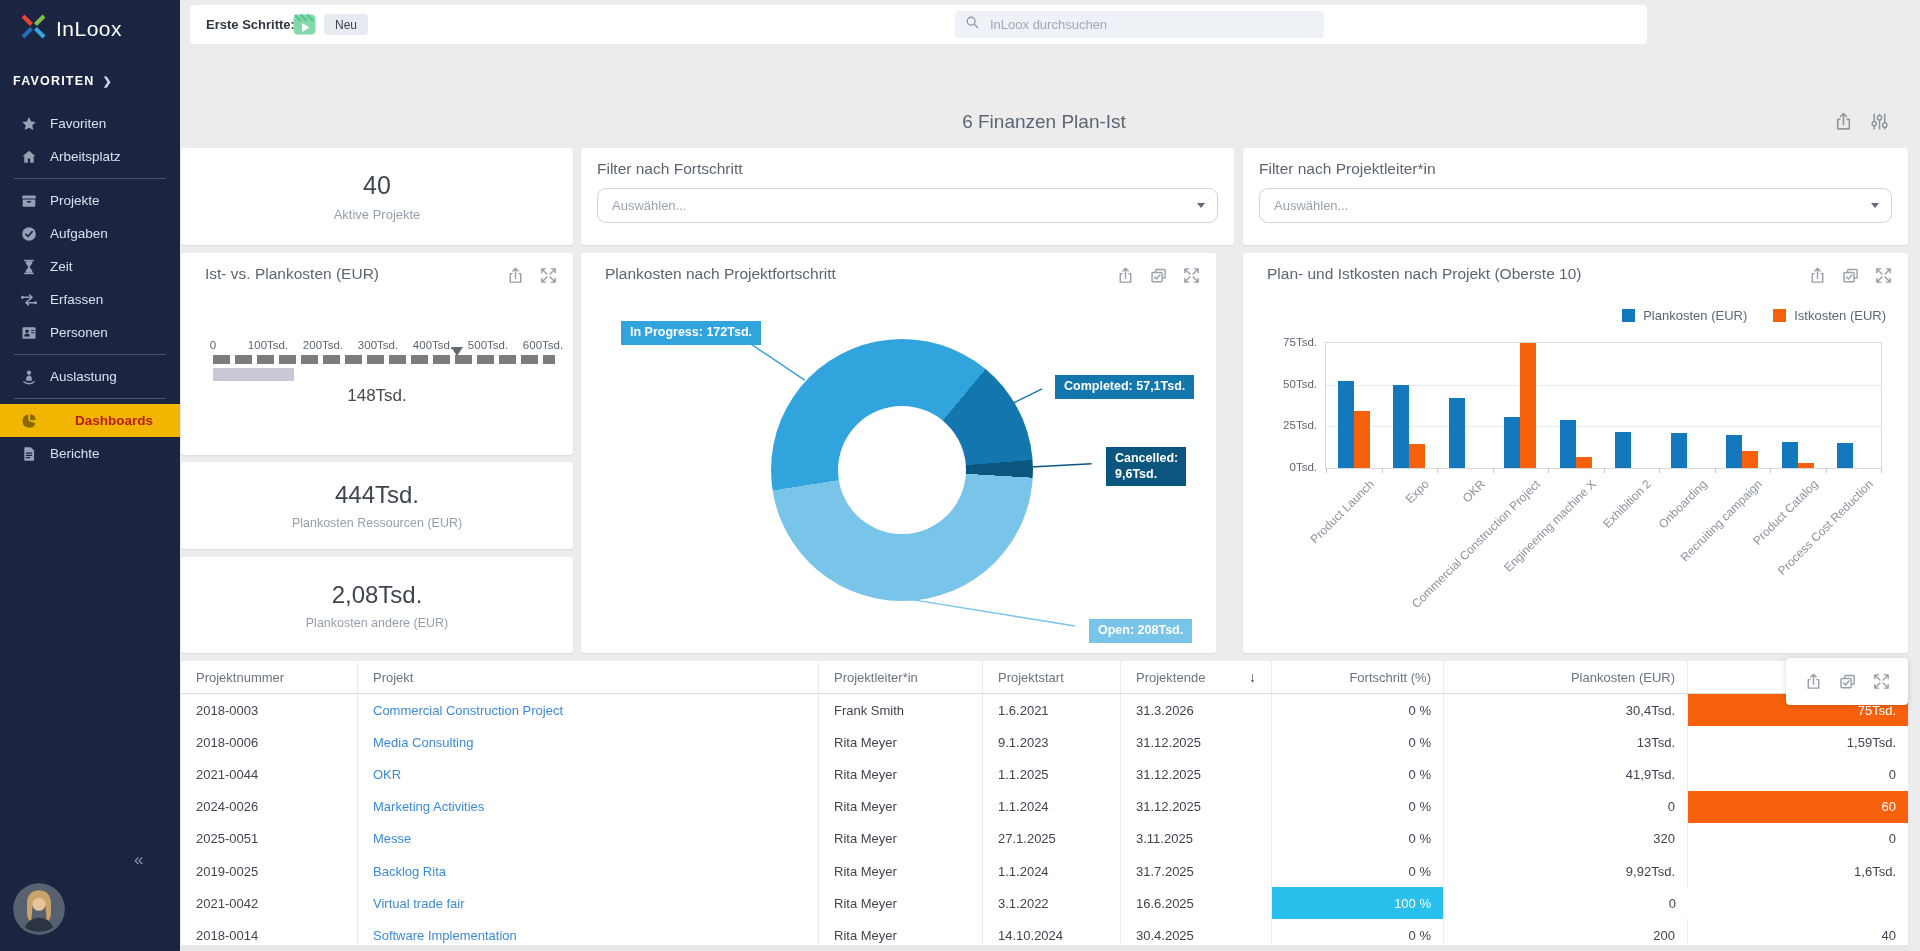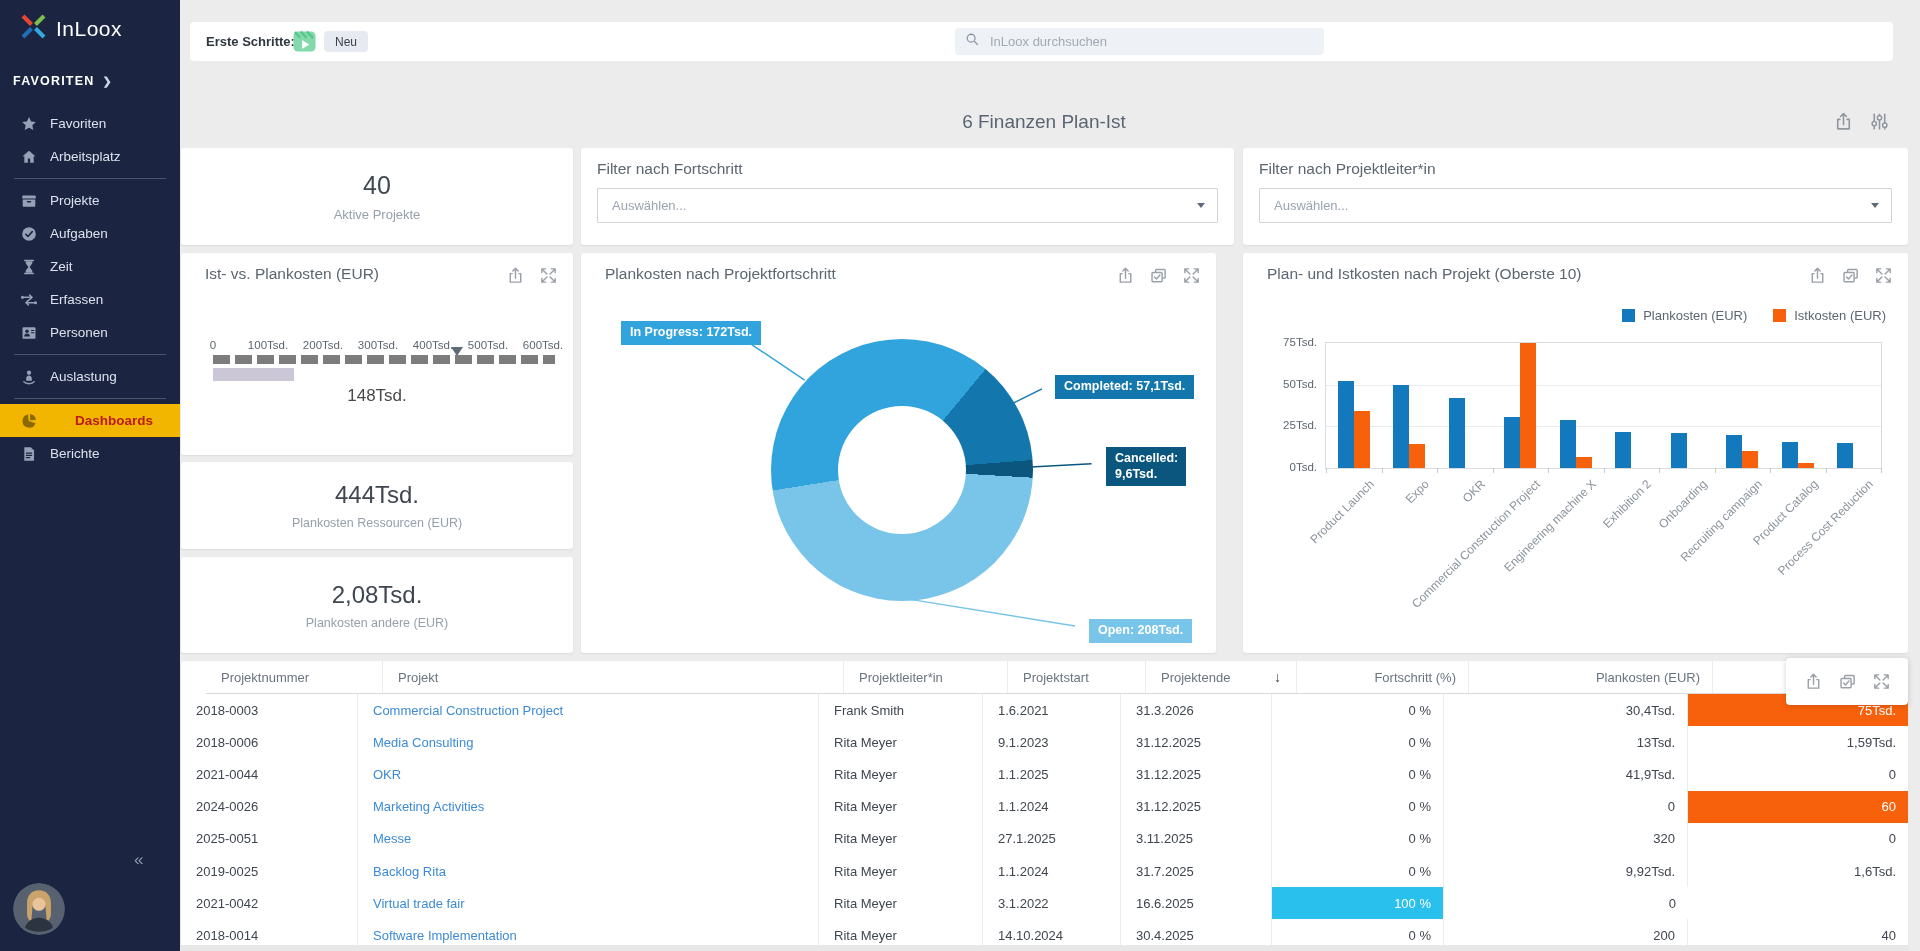--- a/index.html
+++ b/index.html
@@ -14,21 +14,21 @@
   .side-nav{position:absolute;left:0;top:107px;width:180px;}
   .side-item{height:33px;display:flex;align-items:center;gap:12px;padding-left:19px;cursor:pointer;}
   .side-item.active{background:#f2b600;}
   .side-ic{width:19px;height:19px;display:flex;align-items:center;justify-content:center;}
   .side-label{font-size:13.5px;color:#dce1ed;}
   .side-item.active .side-label{color:#b91c1c;font-weight:bold;padding-left:25px;}
   .side-divider{height:1px;background:rgba(255,255,255,.22);margin:5px 14px;}
   .side-collapse{position:absolute;left:134px;top:850px;font-size:17px;color:#8d96ab;cursor:pointer;}
   .avatar{position:absolute;left:13px;top:883px;width:52px;height:52px;border-radius:50%;overflow:hidden;cursor:pointer;}
   
-  .bar1{position:absolute;left:190px;top:5px;width:1703px;height:39px;background:#fff;border-radius:4px;margin-top:17px;}
+  .bar1{position:absolute;left:190px;top:5px;width:1457px;height:39px;background:#fff;border-radius:4px;}
   .erste{position:absolute;left:16px;top:0;height:39px;display:flex;align-items:center;font-size:13px;font-weight:bold;color:#2f3741;}
   .schritte-ic{position:absolute;left:103px;top:8px;width:23px;height:23px;cursor:pointer;}
   .neu-badge{position:absolute;left:134px;top:9px;height:21px;padding:0 11px;background:#e7ebf1;border-radius:4px;font-size:12px;color:#3a414c;display:flex;align-items:center;cursor:pointer;}
   .search{position:absolute;left:765px;top:6px;width:349px;height:27px;background:#eef1f6;border-radius:4px;display:flex;align-items:center;padding:0 10px;gap:8px;}
   .search input{border:none;background:transparent;outline:none;font-size:13px;color:#3a414c;width:290px;font-family:"Liberation Sans",sans-serif;}
   .search input::placeholder{color:#a0aab6;}
   .bar2{position:absolute;left:190px;top:50px;width:1703px;height:43px;background:#fff;border-radius:4px;}
   .dash-label{position:absolute;left:16px;top:0;height:43px;display:flex;align-items:center;font-size:13px;font-weight:bold;color:#2f3741;}
   .dash-select{position:absolute;left:93px;top:7px;width:284px;height:29px;background:#f0f3f7;border-radius:3px;display:flex;align-items:center;padding:0 12px;font-size:13px;color:#3a414c;cursor:pointer;}
   .caret{width:0;height:0;border-left:4.5px solid transparent;border-right:4.5px solid transparent;border-top:5.5px solid #5f6b7a;margin-left:auto;}
@@ -42,21 +42,21 @@
   .title-icons{position:absolute;right:30px;top:111px;display:flex;gap:15px;}
   .tico{width:21px;height:21px;cursor:pointer;}
   
   .card{position:absolute;background:#fff;border-radius:3px;box-shadow:0 1px 2px rgba(0,0,0,.07);}
   .w-title{position:absolute;left:24px;top:12px;font-size:15.5px;color:#5c6670;}
   .w-icons{position:absolute;top:13px;right:15px;display:flex;gap:14px;z-index:4;}
   .w-icons .ic{width:19px;height:19px;cursor:pointer;}
   .kpi{width:100%;height:100%;display:flex;flex-direction:column;align-items:center;justify-content:center;gap:7px;}
   .kpi .val{font-size:25px;color:#3f4650;}
   .kpi .lab{font-size:13px;color:#95a0ab;}
-  .filter-input{position:absolute;left:16px;right:16px;top:40px;height:33px;border:1px solid #cfd4d9;border-radius:1px;display:flex;align-items:center;padding:0 12px;}
+  .filter-input{position:absolute;left:16px;right:16px;top:40px;height:33px;border:1px solid #cfd4d9;border-radius:9px;display:flex;align-items:center;padding:0 12px;}
   .filter-input input{border:none;outline:none;flex:1;font-size:13px;color:#3a414c;font-family:"Liberation Sans",sans-serif;background:transparent;}
   .filter-input input::placeholder{color:#9aa4b0;}
   
   .g-ticks{position:absolute;left:0;top:86px;width:100%;height:14px;}
   .g-tick{position:absolute;transform:translateX(-50%);font-size:11.5px;color:#5c6670;white-space:nowrap;}
   .g-dashes{position:absolute;left:32px;top:102px;width:342px;height:9px;
             background:repeating-linear-gradient(90deg,#7c7c7c 0 17px,transparent 17px 22px);}
   .g-marker{position:absolute;top:94px;width:0;height:0;border-left:6px solid transparent;border-right:6px solid transparent;border-top:9px solid #5f6b76;}
   .g-bar{position:absolute;left:32px;top:115px;height:13px;background:#cbc7d6;}
   .g-value{position:absolute;left:0;width:100%;top:133px;text-align:center;font-size:17px;color:#4a4a4a;}
@@ -72,21 +72,21 @@
   .bar{position:absolute;bottom:0;width:16px;}
   .xtick{position:absolute;top:125px;width:1px;height:5px;background:#c9c9c9;}
   .ylab{position:absolute;width:74px;text-align:right;font-size:11.5px;color:#5c6670;}
   .legend{position:absolute;top:55px;right:22px;display:flex;gap:26px;}
   .leg-item{display:flex;align-items:center;gap:8px;font-size:13px;color:#5c6670;}
   .leg-sq{width:13px;height:13px;}
   .cat-label{position:absolute;font-size:12px;color:#8b939c;white-space:nowrap;transform:translateX(-100%) rotate(-45deg);transform-origin:100% 0;}
   
   .tbl{position:absolute;left:181px;top:661px;width:1727px;height:290px;background:#fff;border-radius:3px 3px 0 0;box-shadow:0 1px 2px rgba(0,0,0,.07);}
   .thead,.trow{display:grid;grid-template-columns:177px 461px 164px 138px 151px 172px 244px 1fr;}
-  .thead{height:32px;border-bottom:1px solid #d9d9d9;margin-left:25px;}
+  .thead{height:32px;border-bottom:1px solid #d9d9d9;}
   .hcell{display:flex;align-items:center;padding:0 15px;font-size:13px;color:#6a7480;border-right:1px solid #ececec;white-space:nowrap;overflow:hidden;cursor:pointer;}
   .hcell:last-child{border-right:none;}
   .hcell.right{justify-content:flex-end;padding-right:12px;text-align:center;}
   .trow{height:32.2px;}
   .tcell{display:flex;align-items:center;padding:0 15px;font-size:13px;color:#3f4650;border-right:1px solid #ececec;white-space:nowrap;overflow:hidden;}
   .tcell:last-child{border-right:none;}
   .tcell.right{justify-content:flex-end;padding-right:12px;}
   .plink{cursor:pointer;}
   .tbl-toolbar{position:absolute;right:0;top:-3px;width:122px;height:47px;background:#fff;border-radius:4px;box-shadow:0 1px 6px rgba(0,0,0,.16);display:flex;align-items:center;justify-content:center;gap:15px;z-index:6;}
   .tbl-toolbar .ic{width:19px;height:19px;cursor:pointer;}

